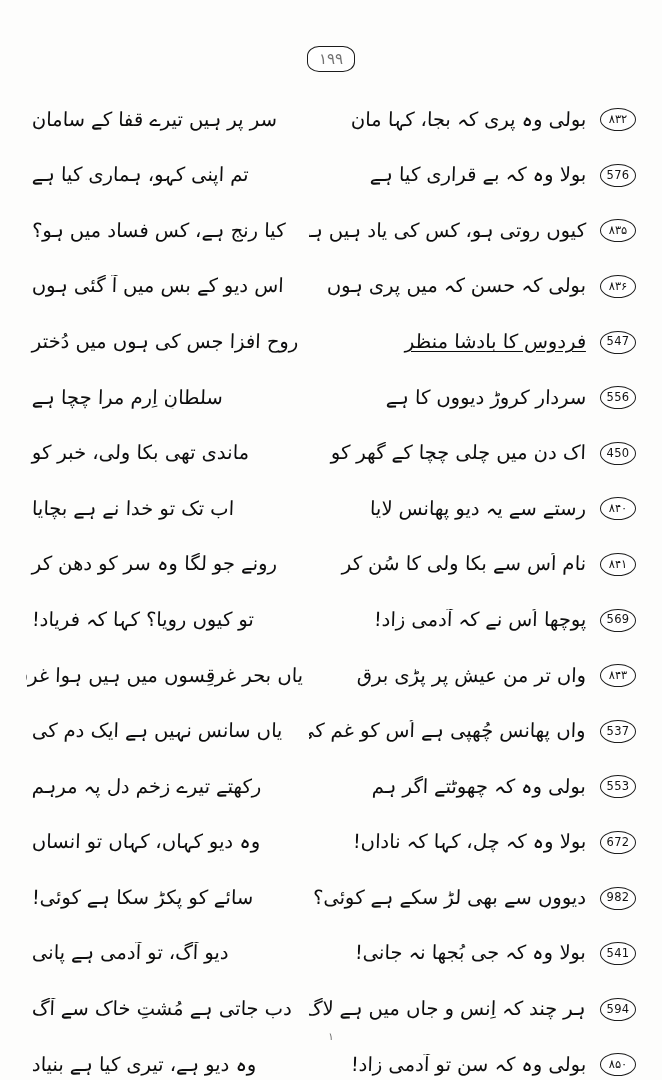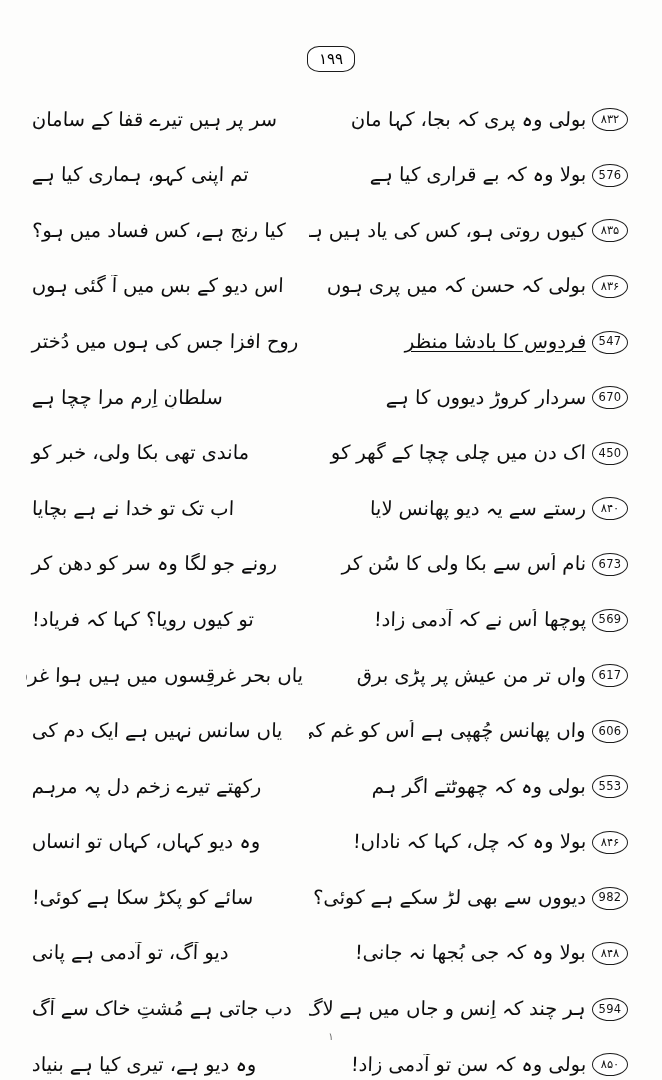--- a/index.html
+++ b/index.html
@@ -32,42 +32,42 @@
     min-width: 34px;
     height: 24px;
     padding: 0 6px;
     border: 1.6px solid #1b1b1b;
     border-radius: 12px / 10px;
     display: flex;
     align-items: center;
     justify-content: center;
     font-size: 15px;
     letter-spacing: 0.5px;
-    color: #000000;
+    color: #737373;
     background: #fff;
   }
 
   
   .verse-table {
     position: absolute;
     top: 92px;
     left: 26px;
     right: 26px;
     direction: rtl;
   }
   .verse-row {
     display: flex;
     align-items: center;
     height: 55.6px;
   }
   .num-cell {
     flex: 0 0 44px;
     display: flex;
     align-items: center;
-    justify-content: flex-end;
+    justify-content: flex-start;
   }
   .num-oval {
     width: 34px;
     height: 21px;
     border: 1.4px solid #1d1d1d;
     border-radius: 50% / 50%;
     display: flex;
     align-items: center;
     justify-content: center;
     font-size: 11.5px;
@@ -189,21 +189,21 @@
       <div class="line-cell first">
         <span class="urdu underline-word">فردوس کا بادشا منظر</span>
       </div>
       <div class="line-cell second">
         <span class="urdu">روح افزا جس کی ہوں میں دُختر</span>
       </div>
     </div>
 
     <div class="verse-row">
       <div class="num-cell">
-        <div class="num-oval">670</div>
+        <div class="num-oval">556</div>
       </div>
       <div class="line-cell first">
         <span class="urdu">سردار کروڑ دیووں کا ہے</span>
       </div>
       <div class="line-cell second">
         <span class="urdu">سلطانِ اِرم مرا چچا ہے</span>
       </div>
     </div>
 
     <div class="verse-row">
@@ -225,21 +225,21 @@
       <div class="line-cell first">
         <span class="urdu">رستے سے یہ دیو پھانس لایا</span>
       </div>
       <div class="line-cell second">
         <span class="urdu">اب تک تو خدا نے ہے بچایا</span>
       </div>
     </div>
 
     <div class="verse-row">
       <div class="num-cell">
-        <div class="num-oval">673</div>
+        <div class="num-oval">۸۴۱</div>
       </div>
       <div class="line-cell first">
         <span class="urdu">نام اُس سے بکا ولی کا سُن کر</span>
       </div>
       <div class="line-cell second">
         <span class="urdu">رونے جو لگا وہ سر کو دھن کر</span>
       </div>
     </div>
 
     <div class="verse-row">
@@ -249,33 +249,33 @@
       <div class="line-cell first">
         <span class="urdu">پوچھا اُس نے کہ آدمی زاد!</span>
       </div>
       <div class="line-cell second">
         <span class="urdu">تو کیوں رویا؟ کہا کہ فریاد!</span>
       </div>
     </div>
 
     <div class="verse-row">
       <div class="num-cell">
-        <div class="num-oval">617</div>
+        <div class="num-oval">۸۴۳</div>
       </div>
       <div class="line-cell first">
         <span class="urdu">واں تر من عیش پر پڑی برق</span>
       </div>
       <div class="line-cell second">
         <span class="urdu">یاں بحرِ غرقِسوں میں ہیں ہوا غرق</span>
       </div>
     </div>
 
     <div class="verse-row">
       <div class="num-cell">
-        <div class="num-oval">606</div>
+        <div class="num-oval">537</div>
       </div>
       <div class="line-cell first">
         <span class="urdu">واں پھانس چُھپی ہے اُس کو غم کی</span>
       </div>
       <div class="line-cell second">
         <span class="urdu">یاں سانس نہیں ہے ایک دم کی</span>
       </div>
     </div>
 
     <div class="verse-row">
@@ -285,21 +285,21 @@
       <div class="line-cell first">
         <span class="urdu">بولی وہ کہ چھوٹتے اگر ہم</span>
       </div>
       <div class="line-cell second">
         <span class="urdu">رکھتے تیرے زخم دل پہ مرہم</span>
       </div>
     </div>
 
     <div class="verse-row">
       <div class="num-cell">
-        <div class="num-oval">۸۴۶</div>
+        <div class="num-oval">672</div>
       </div>
       <div class="line-cell first">
         <span class="urdu">بولا وہ کہ چل، کہا کہ ناداں!</span>
       </div>
       <div class="line-cell second">
         <span class="urdu">وہ دیو کہاں، کہاں تو انساں</span>
       </div>
     </div>
 
     <div class="verse-row">
@@ -309,21 +309,21 @@
       <div class="line-cell first">
         <span class="urdu">دیووں سے بھی لڑ سکے ہے کوئی؟</span>
       </div>
       <div class="line-cell second">
         <span class="urdu">سائے کو پکڑ سکا ہے کوئی!</span>
       </div>
     </div>
 
     <div class="verse-row">
       <div class="num-cell">
-        <div class="num-oval">۸۴۸</div>
+        <div class="num-oval">541</div>
       </div>
       <div class="line-cell first">
         <span class="urdu">بولا وہ کہ جی بُجھا نہ جانی!</span>
       </div>
       <div class="line-cell second">
         <span class="urdu">دیو آگ، تو آدمی ہے پانی</span>
       </div>
     </div>
 
     <div class="verse-row">

